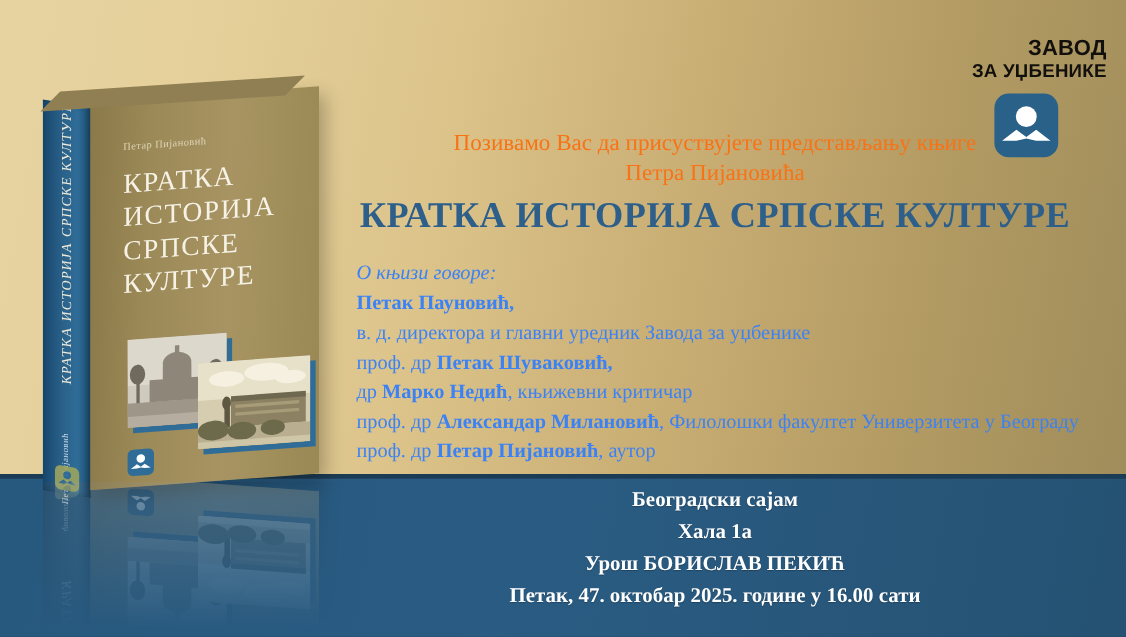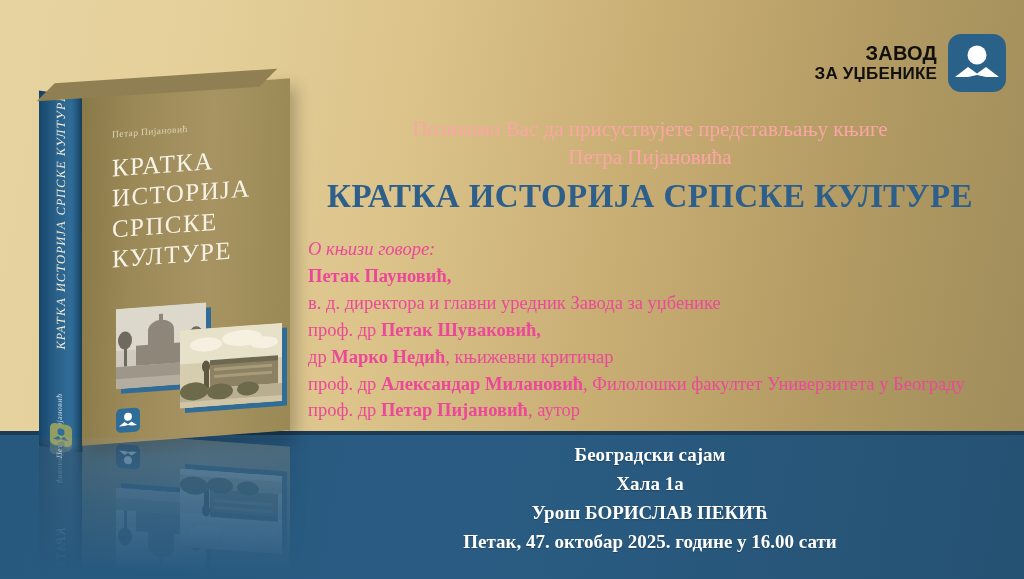--- a/index.html
+++ b/index.html
@@ -42,20 +42,21 @@
   }
 
   
   .logo {
     position: absolute;
     right: 18px;
     top: 34px;
     display: flex;
     align-items: center;
     gap: 11px;
+    flex-direction: column;
   }
   .logo-text {
     text-align: right;
     font-family: "Liberation Sans", sans-serif;
     font-weight: bold;
     color: #12100d;
     line-height: 1.08;
     letter-spacing: 0.2px;
   }
   .logo-line1 { font-size: 20px; display: block; }
@@ -69,42 +70,42 @@
   }
   .logo-mark svg { position: absolute; left: 0; top: 0; }
 
   
   .invite {
     position: absolute;
     left: 300px;
     top: 116px;
     width: 700px;
     text-align: center;
-    color: #fca5a5;
+    color: #f97316;
     font-size: 21px;
     line-height: 1.33;
   }
   .title {
     position: absolute;
     left: 300px;
     top: 178px;
     width: 700px;
     text-align: center;
     color: #2d5f8a;
     font-size: 33px;
     font-weight: bold;
     letter-spacing: 0.4px;
   }
 
   .speakers {
     position: absolute;
-    left: 308px;
+    left: 324px;
     top: 236px;
     width: 690px;
-    color: #ec4899;
+    color: #3b82f6;
     font-size: 18.5px;
     line-height: 1.455;
   }
   .speakers .lead {
     font-style: italic;
     font-size: 18.5px;
   }
   .speakers b { font-weight: bold; }
 
   

